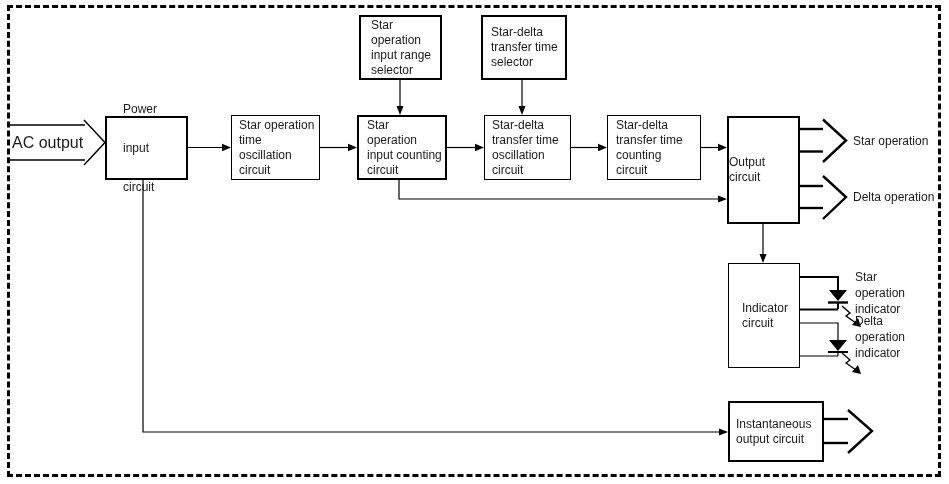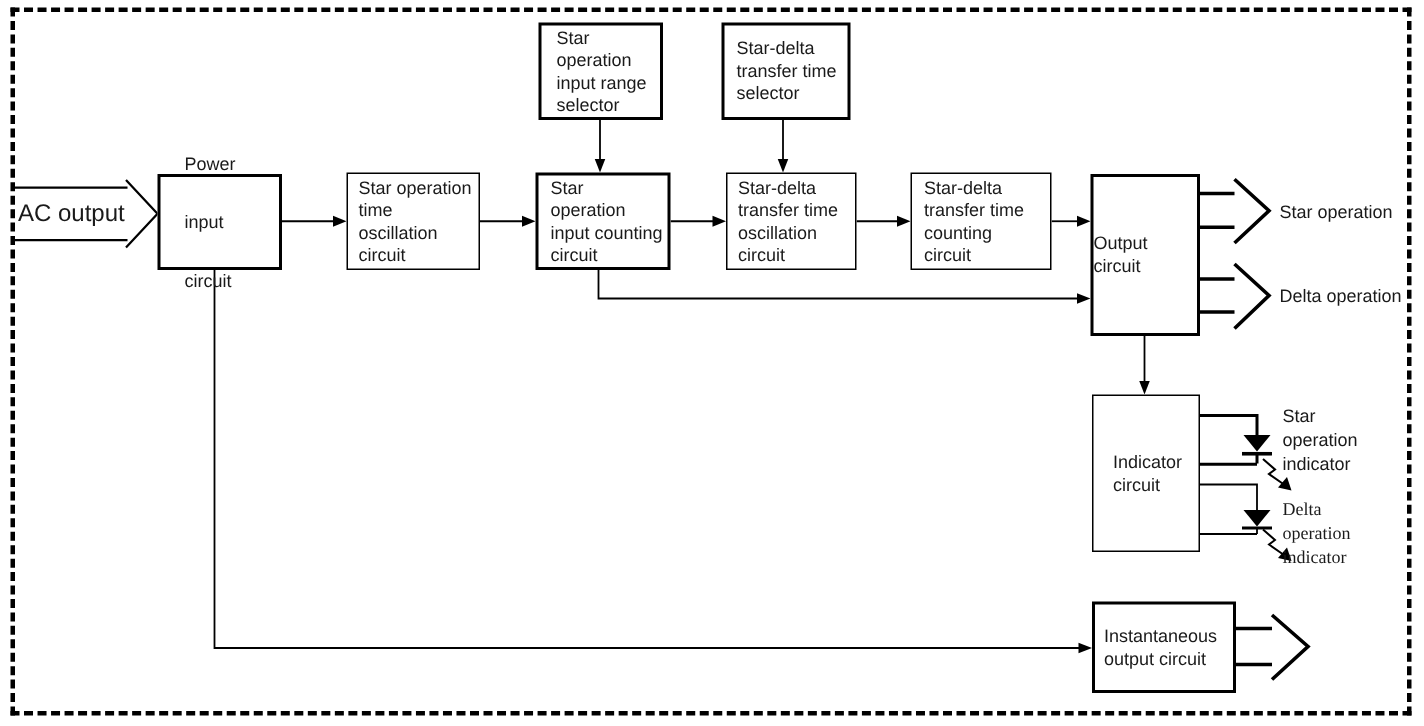--- a/index.html
+++ b/index.html
@@ -195,19 +195,19 @@
   <div class="lbl" style="left:853px;top:133px;">Star operation</div>
 
   <div class="lbl" style="left:853px;top:189px;text-align:right;">Delta operation</div>
 
   <div class="lbl" style="left:855px;top:269px;">
     <span class="bl">Star</span>
     <span class="bl">operation</span>
     <span class="bl">indicator</span>
   </div>
 
-  <div class="lbl" style="left:855px;top:331px;font-family:Liberation Serif, serif;">
+  <div class="lbl" style="left:855px;top:313px;">
     <span class="bl">Delta</span>
     <span class="bl">operation</span>
     <span class="bl">indicator</span>
   </div>
 
 </div>
 
 </body></html>

